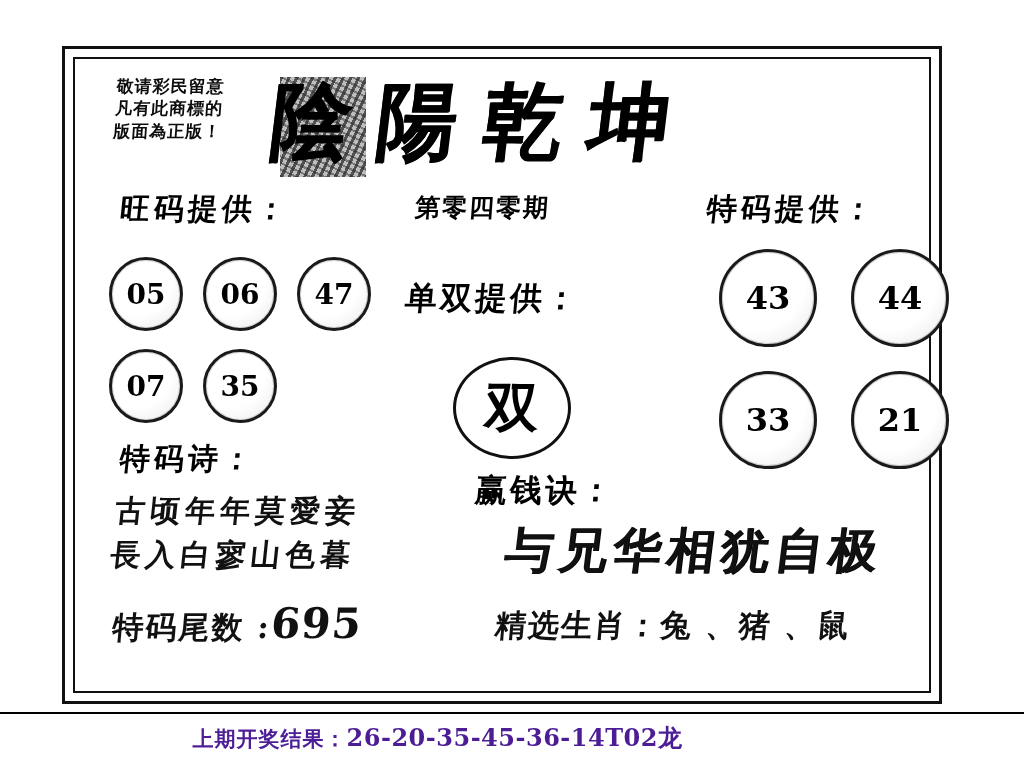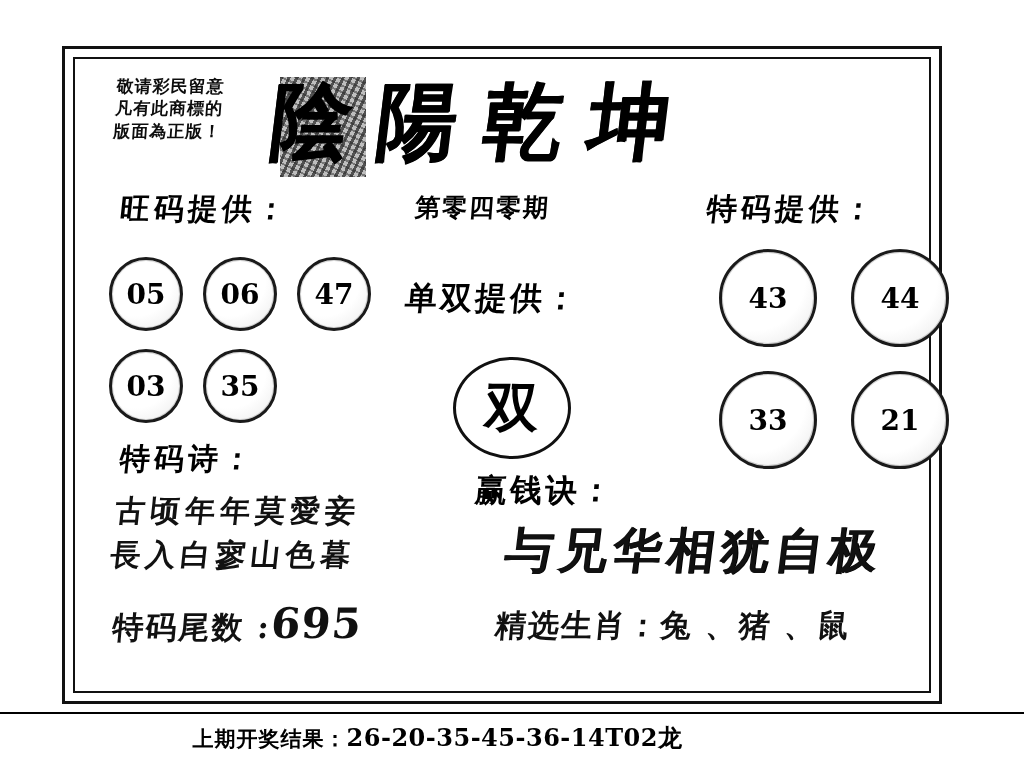--- a/index.html
+++ b/index.html
@@ -172,21 +172,21 @@
   .ball-grid-right .ball-row { gap: 34px; margin-bottom: 24px; }
   .ball-lg {
     width: 92px;
     height: 92px;
     border-radius: 50%;
     border: 3px solid #1a1a1a;
     display: flex;
     align-items: center;
     justify-content: center;
     font-family: "DejaVu Serif", serif;
-    font-size: 28px;
+    font-size: 32px;
     font-weight: bold;
     color: #000;
     background: radial-gradient(circle at 35% 30%, #ffffff 58%, #e6e6e6 100%);
     box-shadow: inset 0 0 0 1px rgba(0,0,0,.18);
   }
 
   
   .shuang-wrap {
     position: absolute;
     left: 378px;
@@ -265,21 +265,21 @@
   
   .footer {
     position: absolute;
     left: 0;
     top: 722px;
     width: 875px;
     text-align: center;
     font-family: "DejaVu Serif", serif;
     font-size: 21px;
     font-weight: bold;
-    color: #000000;
+    color: #4c1d95;
     letter-spacing: 1px;
   }
   .footer .res {
     font-size: 24px;
     letter-spacing: 0.5px;
   }
   .rule {
     position: absolute;
     left: 0;
     top: 712px;
@@ -310,21 +310,21 @@
 
     <div class="lbl-teima-gong brush">特码提供：</div>
 
     <div class="ball-grid">
       <div class="ball-row">
         <div class="ball">05</div>
         <div class="ball">06</div>
         <div class="ball">47</div>
       </div>
       <div class="ball-row">
-        <div class="ball">03</div>
+        <div class="ball">07</div>
         <div class="ball">35</div>
       </div>
     </div>
 
     <div class="ball-grid-right">
       <div class="ball-row">
         <div class="ball-lg">43</div>
         <div class="ball-lg">44</div>
       </div>
       <div class="ball-row">

